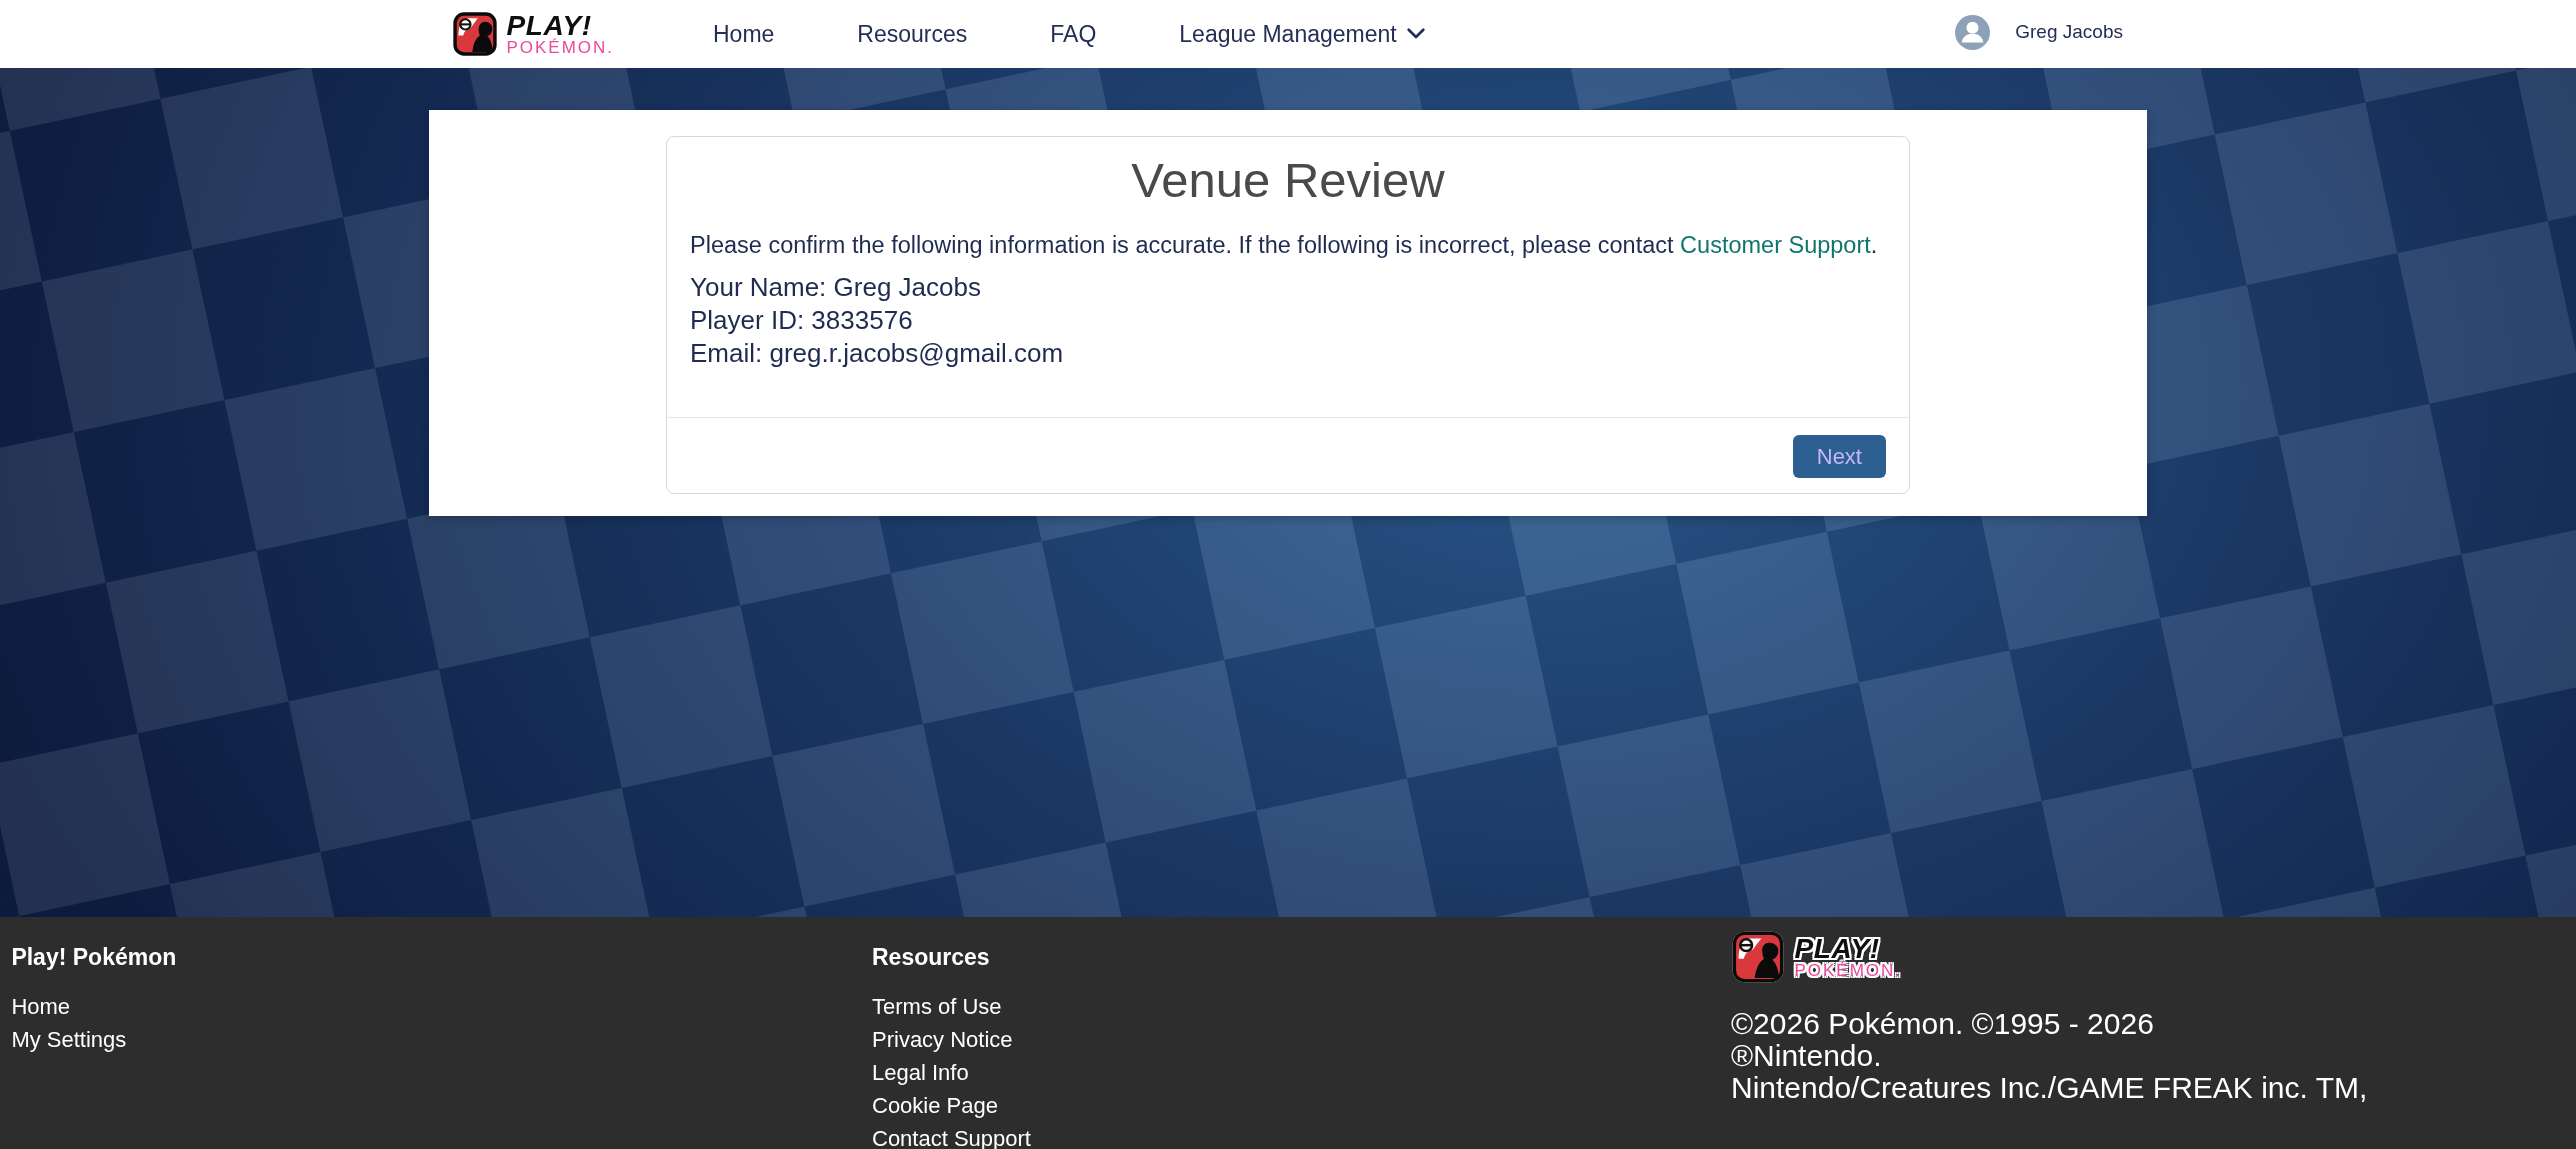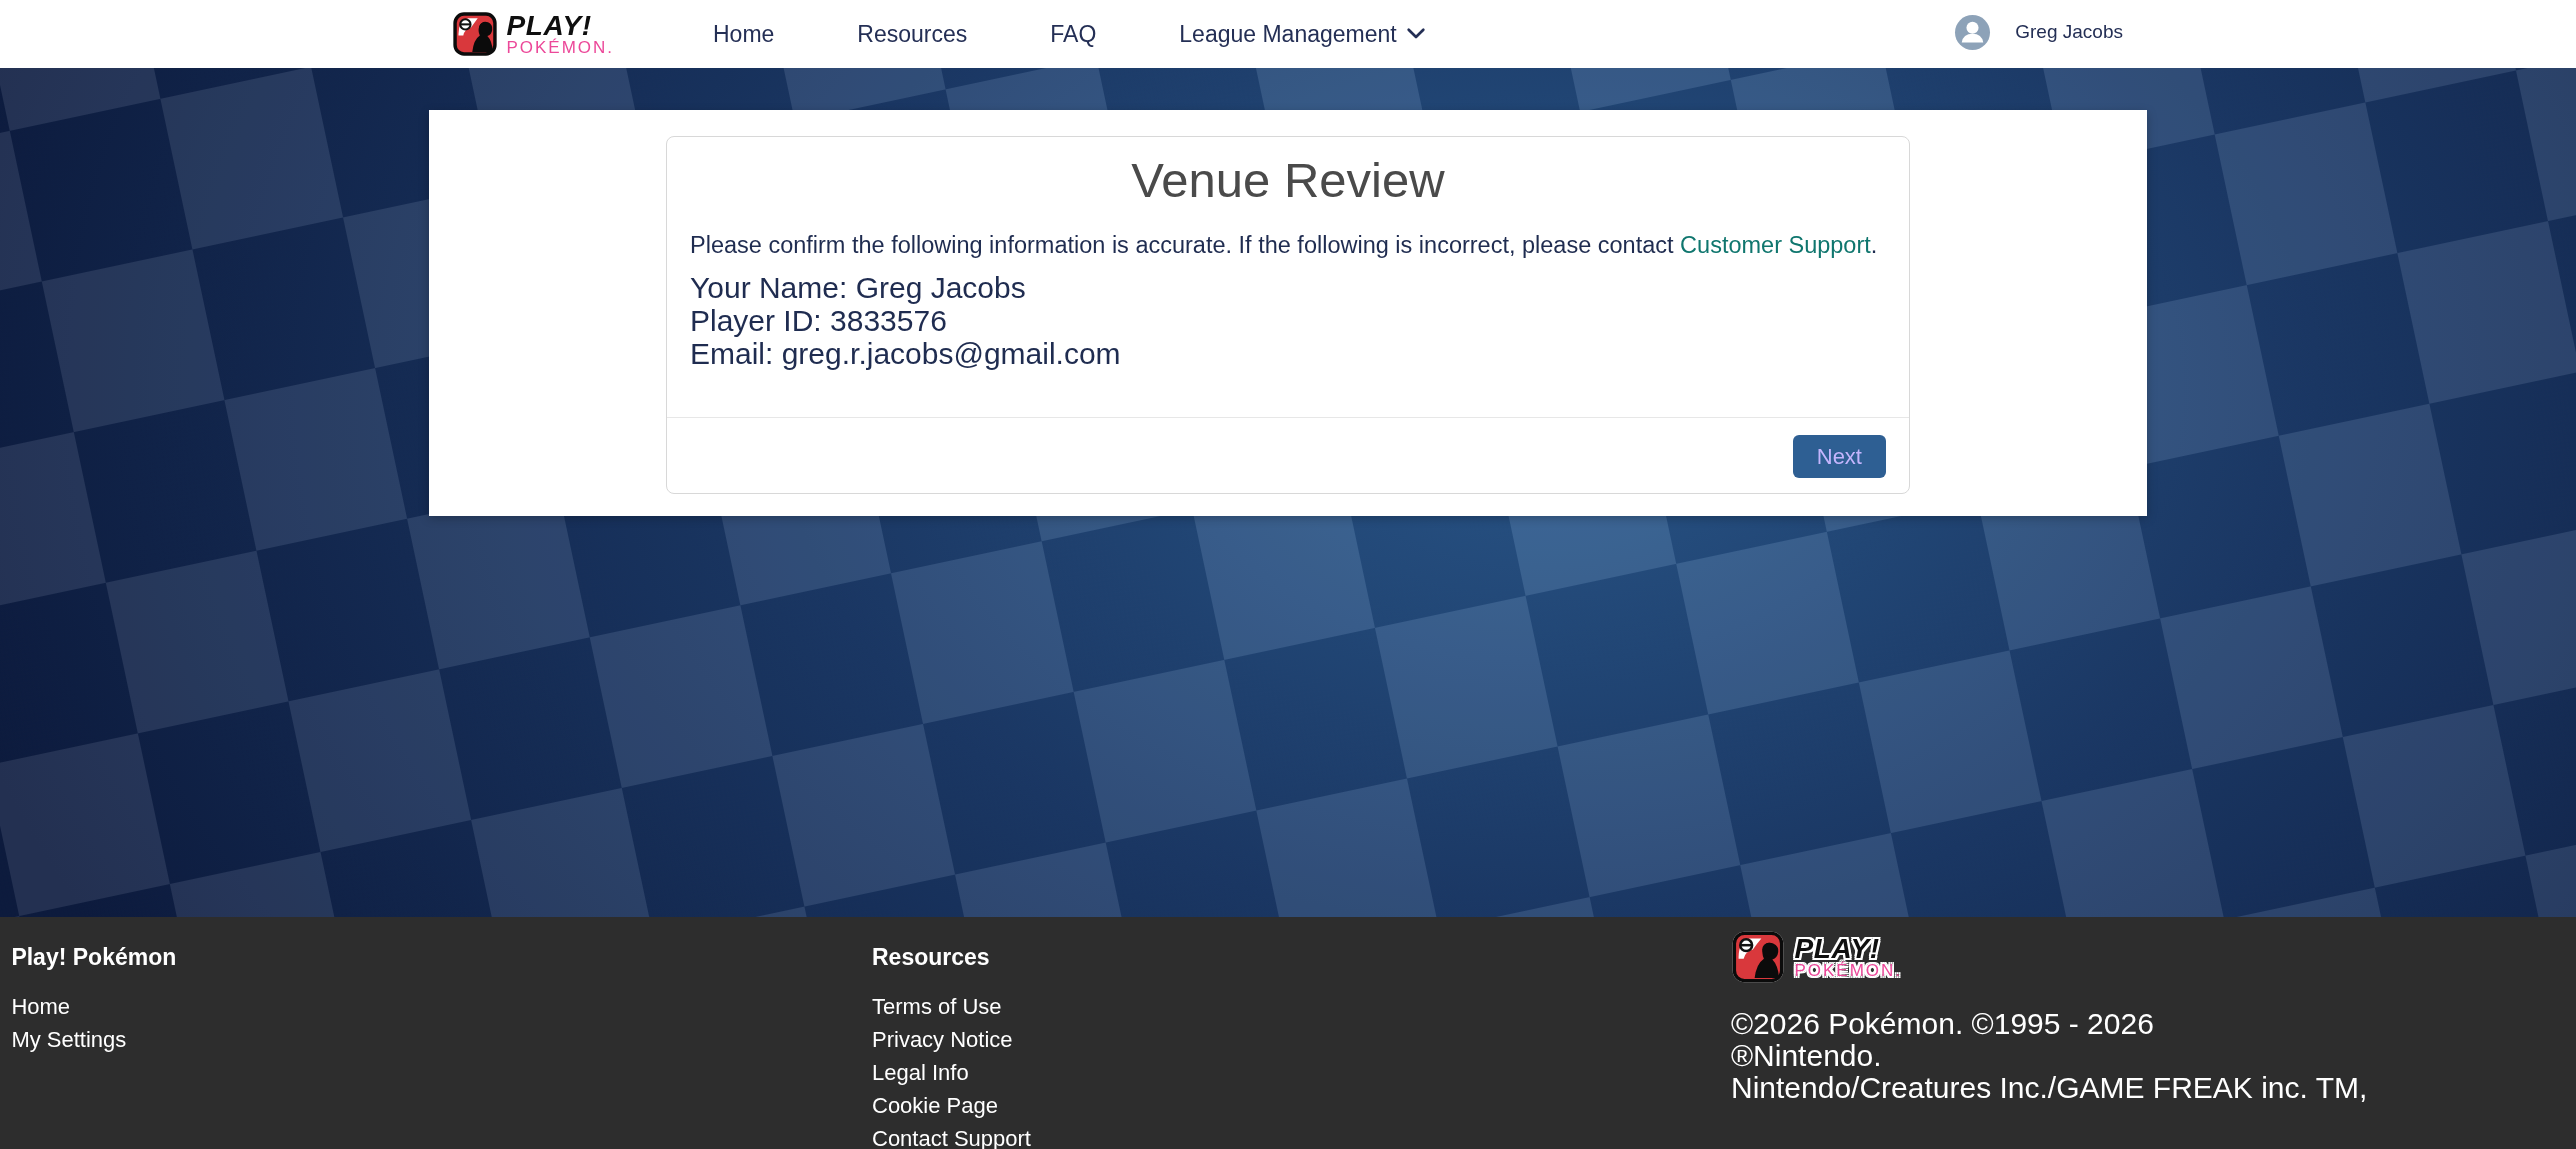--- a/index.html
+++ b/index.html
@@ -25,21 +25,21 @@
 
   
   .outer-card { position:absolute; left:429px; top:110px; width:1718px; height:406px; background:#ffffff; z-index:4;
                 box-shadow:0 2.7px 9.4px rgba(0,0,0,0.25); }
   .inner-card { position:absolute; left:237px; top:26px; width:1244px; height:358px; background:#ffffff;
                 border:1.3px solid #d8d8d8; border-radius:8px;padding-left:32px; }
   .card-title { position:absolute; top:14.8px; left:0; width:100%; text-align:center; font-size:49px; line-height:56px;
                 font-weight:400; color:#4a4a4a; }
   .card-intro { position:absolute; top:93px; left:23px; right:23px; font-size:23.5px; line-height:31px; color:#1f2c50; }
   .card-intro a { color:#0f766e; text-decoration:none; cursor:pointer; }
-  .card-info { position:absolute; top:134px; left:23px; font-size:30px; line-height:33px; color:#1f2c50; }
+  .card-info { position:absolute; top:134px; left:23px; font-size:26px; line-height:33px; color:#1f2c50; }
   .card-divider { position:absolute; top:280px; left:0; width:100%; border-top:1.3px solid #e7e7e7; }
   .next-btn { position:absolute; top:298px; right:23px; height:43px; padding:0 24px; background:#2e5f93; color:#c4b5fd;
               font-size:22px; border:none; border-radius:6px; display:flex; align-items:center; cursor:pointer; }
 
   
   .footer { position:absolute; top:917px; left:0; width:2576px; height:232px; background:#2d2d2d; color:#ffffff; z-index:5; }
   .fcol { position:absolute; top:0; }
   .fcol-1 { left:11.4px; }
   .fcol-2 { left:872px; }
   .fcol-3 { left:1731px; }

